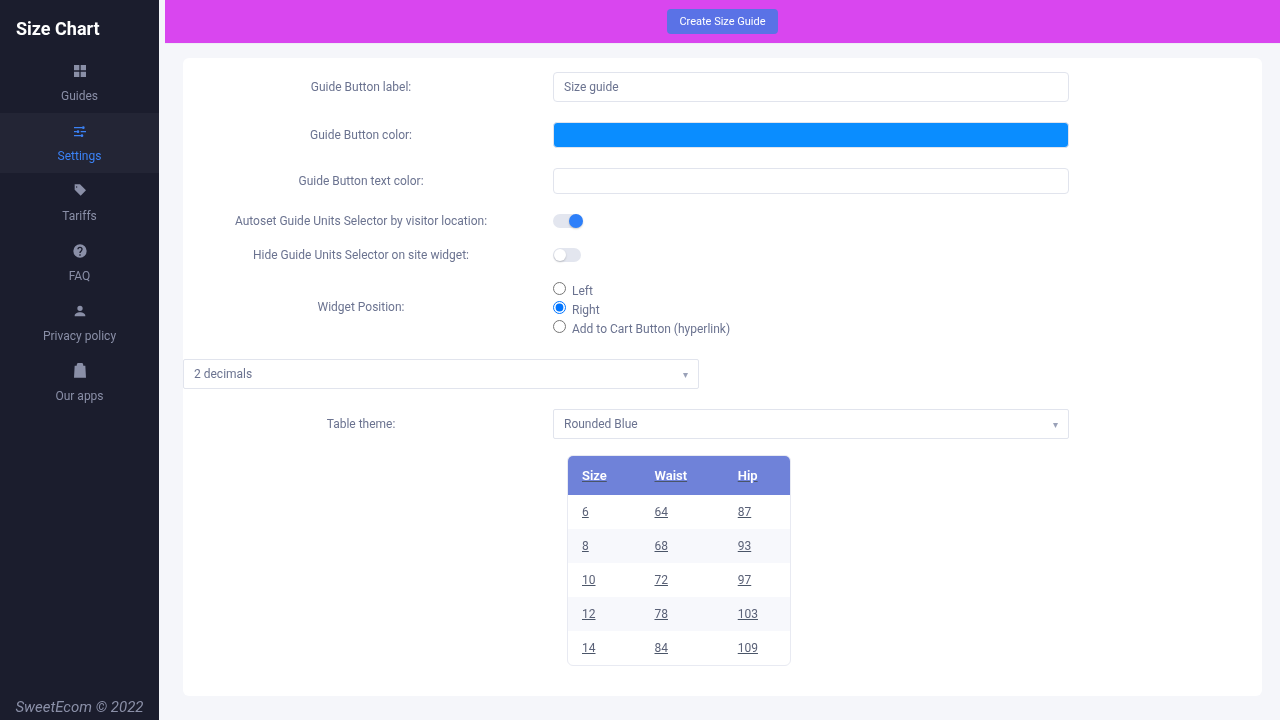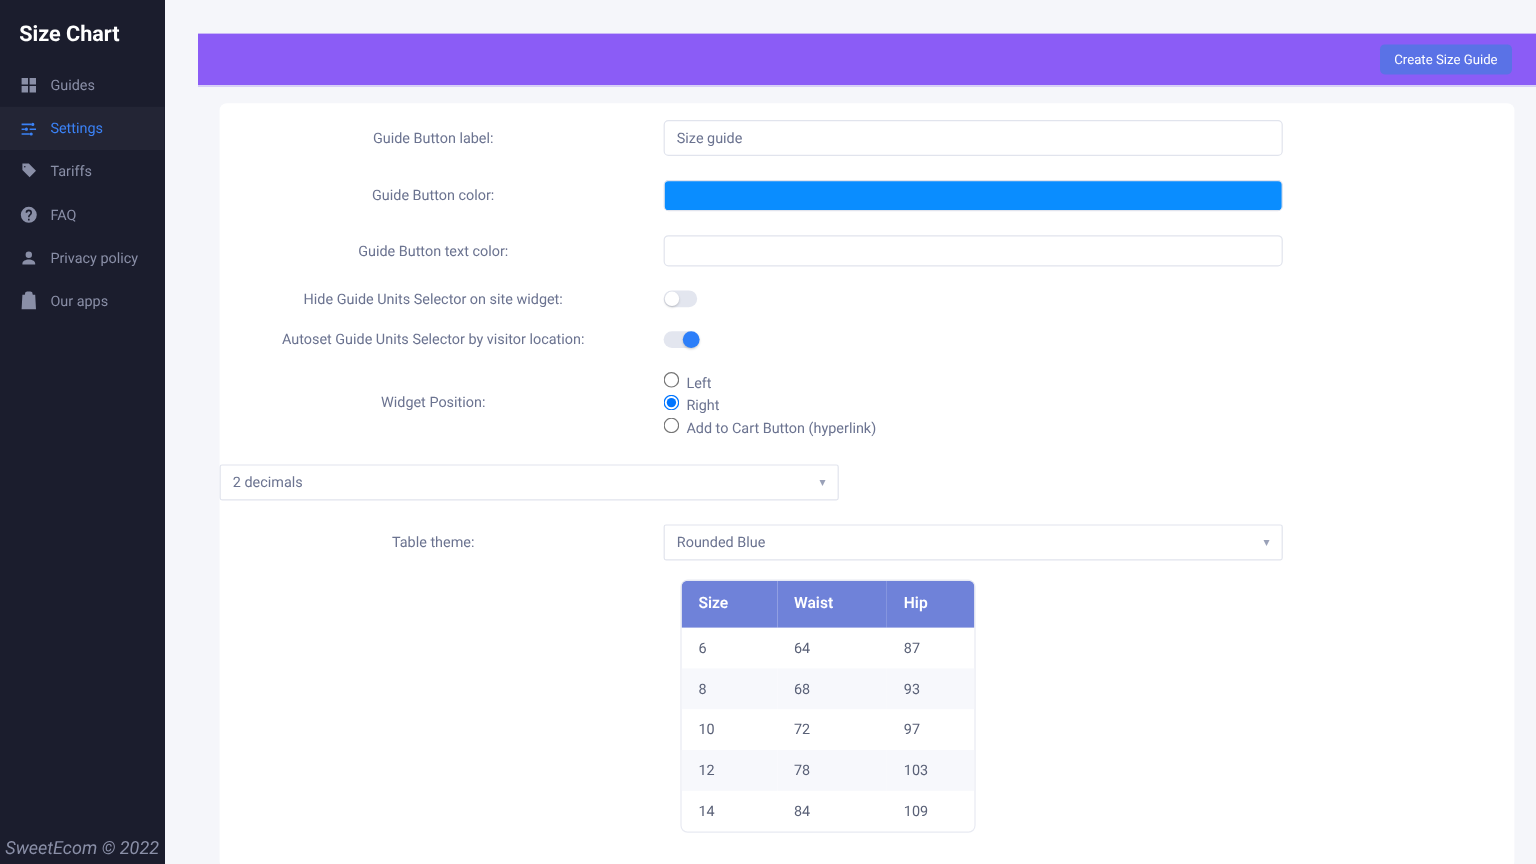--- a/index.html
+++ b/index.html
@@ -1,46 +1,46 @@
 <!DOCTYPE html>
 <html><head>
 <meta charset="utf-8">
 <style>
 * { margin: 0; padding: 0; box-sizing: border-box; font-family: -apple-system, BlinkMacSystemFont, "Segoe UI", Roboto, sans-serif; }
 body { background: #f5f6fa; color: #4a5568; font-size: 13px; }
 .app { display: flex; min-height: 100vh; }
-.sidebar { width: 137px; background: #1b1d2d; color: #fff; display: flex; flex-direction: column; position: fixed; left:0; top:0; bottom:0;}
+.sidebar { width: 159px; background: #1b1d2d; color: #fff; display: flex; flex-direction: column; position: fixed; left:0; top:0; bottom:0;}
 .brand { padding: 18px 16px 14px 16px; font-size: 18px; font-weight: 700; color:#fff; }
 .nav { flex: 1; }
-.nav-item { display: flex; align-items: center; gap: 10px; padding: 10px 16px; color: #8a8fa7; font-size: 12px; cursor: pointer; }
+.nav-item { display: flex; align-items: center; gap: 10px; padding: 10px 16px; color: #8a8fa7; font-size: 12px; cursor: pointer; flex-direction: column; }
 .nav-item.active { color: #3b82f6; background: rgba(255,255,255,0.04); }
 .nav-item .icon { width: 16px; height: 16px; display:flex; align-items:center; justify-content:center; }
 .nav-item svg { fill: currentColor; width:16px; height:16px; }
 .sidebar-footer { text-align: center; font-size: 15px; color: #8a8fa7; padding: 6px 0 4px; font-style: italic; }
 .main { margin-left:165px; flex: 1; display: flex; flex-direction: column; }
-.topbar { background: #8b5cf6; height: 44px; display: flex; align-items: center; justify-content: flex-end; padding: 0 20px; border-bottom: 1px solid #eceef5; margin-top: 28px; }
+.topbar { background: #d946ef; height: 44px; display: flex; align-items: center; justify-content: center; padding: 0 20px; border-bottom: 1px solid #eceef5; }
 .btn-primary { background: #5a72e6; color: #fff; border: none; border-radius: 4px; padding: 6px 12px; font-size: 11px; cursor: pointer; }
 .content { padding: 14px 18px 30px; }
 .panel { background: #fff; border-radius: 6px; padding: 4px 0 30px 0; }
 .form-row { display: flex; align-items: center; padding: 10px 0; }
 .form-row.top { align-items: flex-start; }
 .label-col { width: 370px; text-align: center; padding-right: 14px; color: #6b7390; font-size: 12px; }
 .input-col { width: 516px; }
 .text-input { width: 100%; height: 30px; border: 1px solid #e1e4ed; border-radius: 4px; padding: 0 10px; font-size: 12px; color:#6b7390; }
 .color-swatch { width: 100%; height: 26px; border-radius: 4px; border: 1px solid #e1e4ed; }
 .color-blue { background: #0a8dff; }
 .color-white { background: #ffffff; }
 .toggle { width: 28px; height: 14px; background: #e3e6ef; border-radius: 10px; position: relative; cursor:pointer; }
 .toggle .knob { position: absolute; top: 1px; left: 1px; width: 12px; height: 12px; background: #fff; border-radius: 50%; box-shadow:0 1px 2px rgba(0,0,0,.2); }
 .toggle.on .knob { left: auto; right: -2px; width:14px; height:14px; top:0; background: #2d7ff9; }
 .radio-group label { display: block; font-size: 12px; color: #6b7390; margin-bottom: 3px; cursor:pointer; }
 .radio-group input { margin-right: 6px; }
 .select { width: 100%; height: 30px; border: 1px solid #e1e4ed; border-radius: 2px; padding: 0 10px; font-size: 12px; color:#6b7390; background:#fff; display:flex; align-items:center; justify-content:space-between; cursor:pointer; }
 .chev { font-size:10px; color:#9aa1b8; }
-.table-preview { margin-left:384px; margin-top:6px; width:246px; border:1px solid #e8eaf2; border-radius:6px; overflow:hidden; }
+.table-preview { margin-left:384px; margin-top:6px; width:224px; border:1px solid #e8eaf2; border-radius:6px; overflow:hidden;text-decoration:underline; }
 .table-preview table { width:100%; border-collapse: collapse; }
 .table-preview th { background:#6f82d9; color:#fff; text-align:left; padding:12px 14px; font-size:13px; font-weight:600; }
 .table-preview td { padding:10px 14px; font-size:12px; color:#5a6177; }
 .table-preview tr:nth-child(even) td { background:#f7f8fc; }
 </style>
 </head>
 <body>
 
 <div class="app">
   <aside class="sidebar">
@@ -120,32 +120,32 @@
         </div>
 
         <div class="form-row">
           <div class="label-col">Guide Button text color:</div>
           <div class="input-col">
             <div class="color-swatch color-white"></div>
           </div>
         </div>
 
         <div class="form-row">
-          <div class="label-col">Hide Guide Units Selector on site widget:</div>
-          <div class="input-col">
-            <div class="toggle">
+          <div class="label-col">Autoset Guide Units Selector by visitor location:</div>
+          <div class="input-col">
+            <div class="toggle on">
                 <div class="knob"></div>
               </div>
           </div>
         </div>
 
         <div class="form-row">
-          <div class="label-col">Autoset Guide Units Selector by visitor location:</div>
-          <div class="input-col">
-            <div class="toggle on">
+          <div class="label-col">Hide Guide Units Selector on site widget:</div>
+          <div class="input-col">
+            <div class="toggle">
                 <div class="knob"></div>
               </div>
           </div>
         </div>
 
         <div class="form-row top">
           <div class="label-col" style="padding-top:18px">Widget Position:</div>
           <div class="input-col">
             <div class="radio-group">
               <label><input type="radio" name="wp" style=""><span>Left</span></label>

